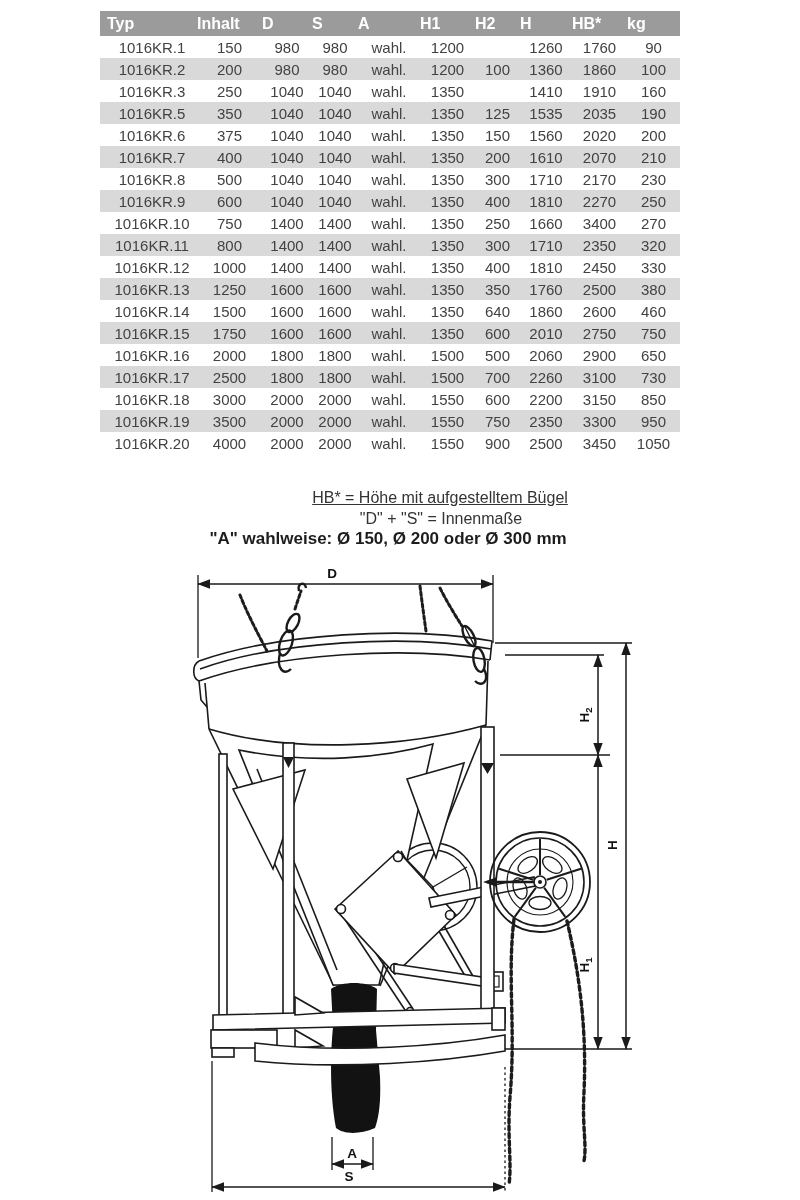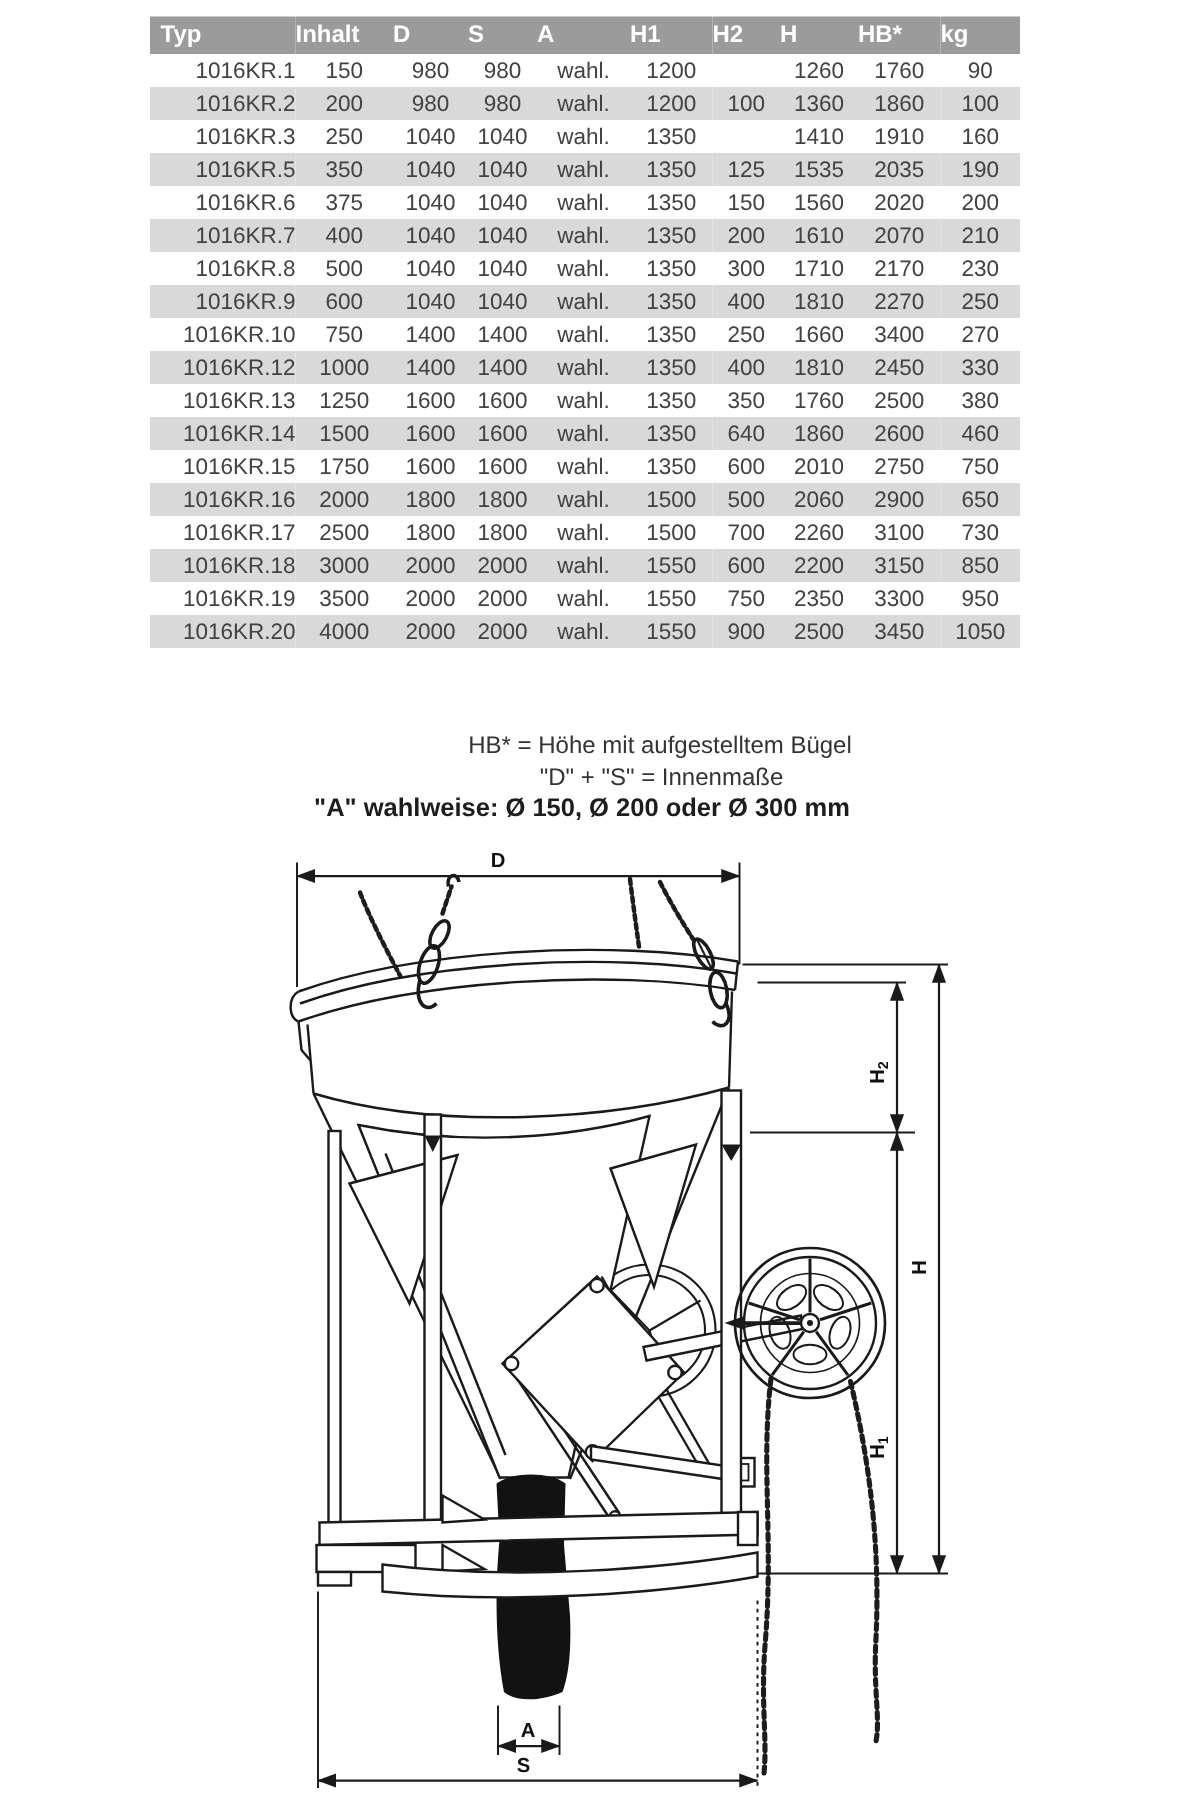--- a/index.html
+++ b/index.html
@@ -16,29 +16,29 @@
   table.spec{border-collapse:collapse; table-layout:fixed; width:580px;}
   table.spec th{
     background:var(--header-bg); color:var(--header-fg);
     font-size:16px; font-weight:bold; height:25px; text-align:left; vertical-align:middle;
   }
   table.spec th:first-child{text-align:left; padding-left:7px;}
   table.spec td{
     font-size:15px; color:var(--cell-fg); height:22px; text-align:center; vertical-align:middle;
     white-space:nowrap;
   }
-  table.spec td:first-child{text-align:right; padding-left:7px;}
+  table.spec td:first-child{text-align:center; padding-left:7px;}
   table.spec tbody tr:nth-child(even){background:var(--stripe);}
   
   col.c0{width:97px;} col.c1{width:65px;} col.c2{width:50px;} col.c3{width:46px;}
   col.c4{width:62px;} col.c5{width:55px;} col.c6{width:45px;} col.c7{width:52px;}
   col.c8{width:55px;} col.c9{width:53px;}
   
   .note{position:absolute; width:600px; text-align:center; font-size:16px; color:#333; white-space:nowrap;}
-  .note-1{left:140px; top:489px;}
+  .note-1{left:140px; top:489px;text-decoration:underline;}
   .note-2{left:141px; top:510px;}
   .note-3{left:88px; top:529px; font-weight:bold; font-size:17px; color:#1d1d1d;}
   
   .drawing-wrap{position:absolute; left:183px; top:557px; width:520px; height:642px;}
   svg text{font-family:"Liberation Sans", sans-serif; font-size:13.5px; font-weight:600; fill:#111;}
 </style>
 </head>
 <body>
 
 <div class="spec-table-wrap">
@@ -172,20 +172,32 @@
           <td>1400</td>
           <td>1400</td>
           <td>wahl.</td>
           <td>1350</td>
           <td>250</td>
           <td>1660</td>
           <td>3400</td>
           <td>270</td>
         </tr>
         <tr>
+          <td>1016KR.11</td>
+          <td>800</td>
+          <td>1400</td>
+          <td>1400</td>
+          <td>wahl.</td>
+          <td>1350</td>
+          <td>300</td>
+          <td>1710</td>
+          <td>2350</td>
+          <td>320</td>
+        </tr>
+        <tr>
           <td>1016KR.12</td>
           <td>1000</td>
           <td>1400</td>
           <td>1400</td>
           <td>wahl.</td>
           <td>1350</td>
           <td>400</td>
           <td>1810</td>
           <td>2450</td>
           <td>330</td>

